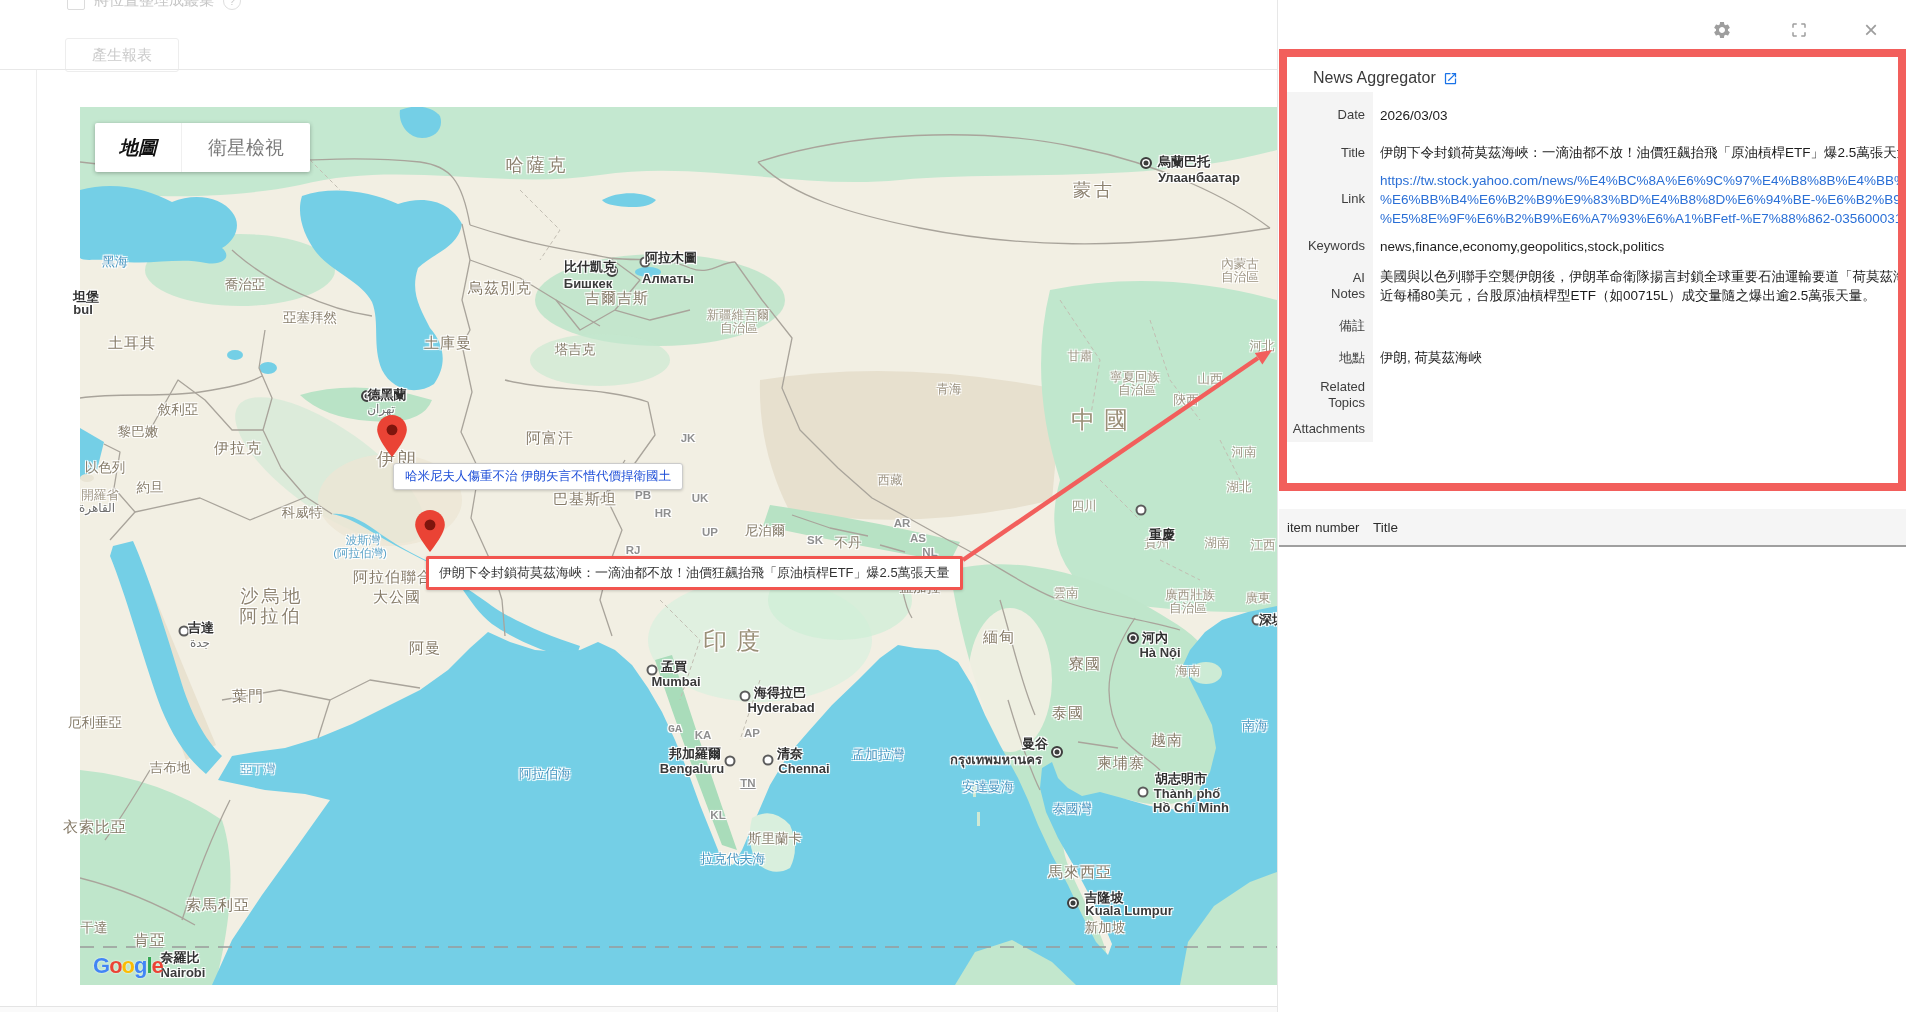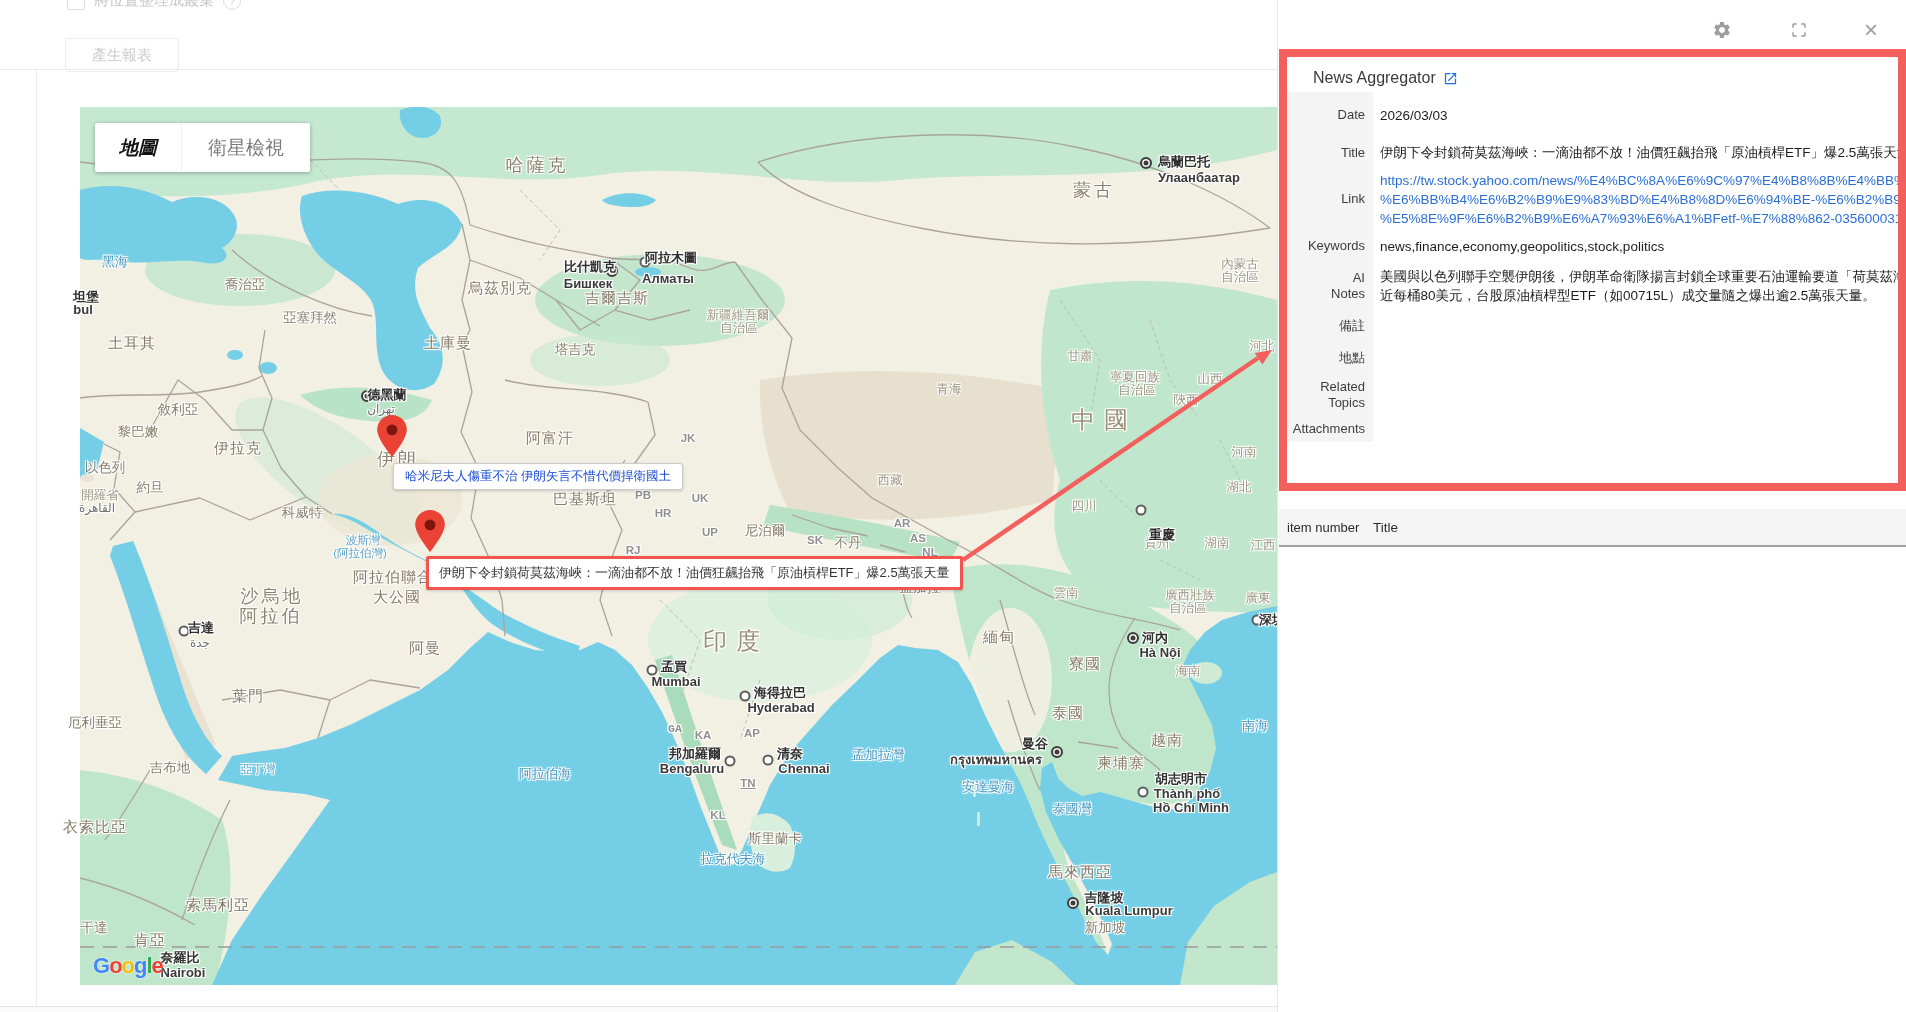--- a/index.html
+++ b/index.html
@@ -407,20 +407,21 @@
               <div class="vline">美國與以色列聯手空襲伊朗後，伊朗革命衛隊揚言封鎖全球重要石油運輸要道「荷莫茲海峽」，並</div>
               <div class="vline">近每桶80美元，台股原油槓桿型ETF（如00715L）成交量隨之爆出逾2.5萬張天量。</div>
             </div>
           </div>
           <div class="prow" style="height: 32px;">
             <div class="plabel">備註</div>
             <div class="pvalue"></div>
           </div>
           <div class="prow" style="height: 32px;">
             <div class="plabel">地點</div>
+            <div class="pvalue">伊朗, 荷莫茲海峽</div>
           </div>
           <div class="prow" style="height: 42px;">
             <div class="plabel">Related Topics</div>
             <div class="pvalue"></div>
           </div>
           <div class="prow" style="height: 26px;">
             <div class="plabel">Attachments</div>
             <div class="pvalue"></div>
           </div>
         </div>

